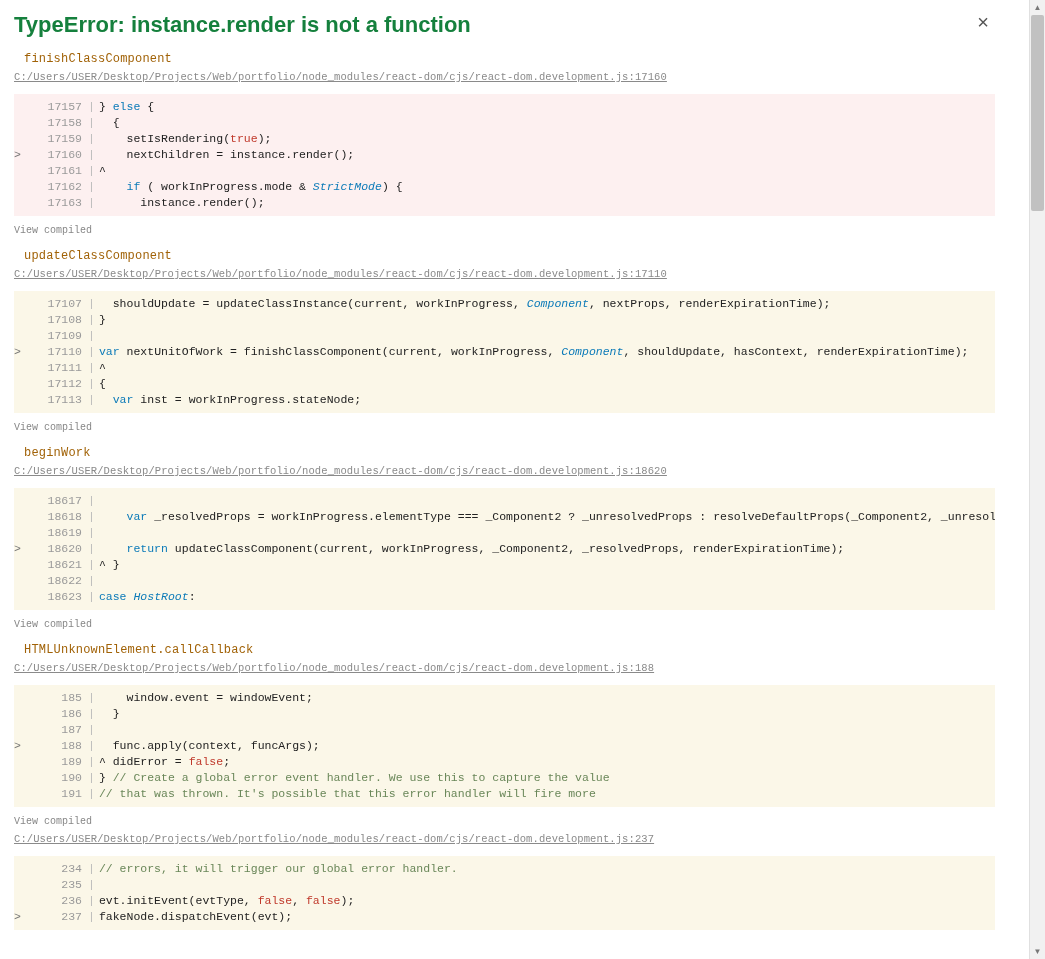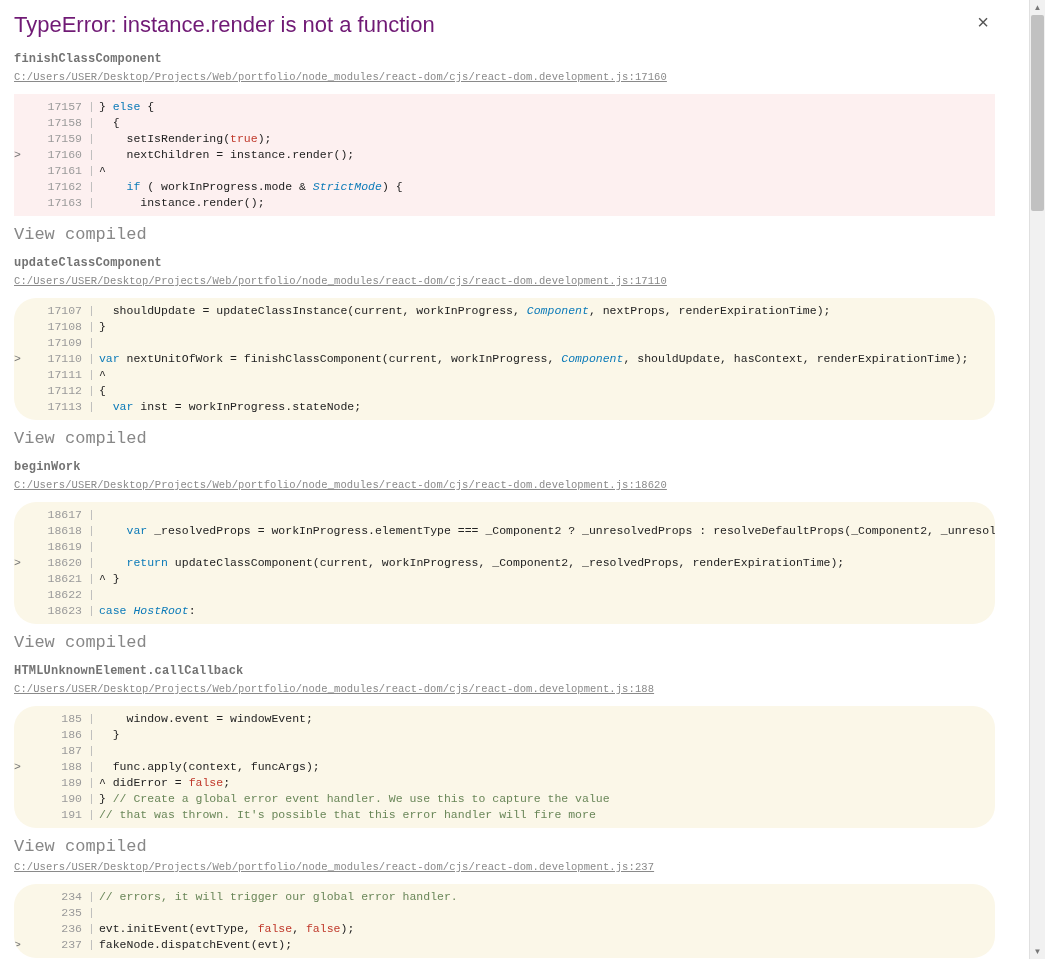--- a/index.html
+++ b/index.html
@@ -19,26 +19,26 @@
     top: 0;
     left: 0;
     width: 1015px;
     height: 959px;
     background: #ffffff;
     overflow: hidden;
     box-sizing: border-box;
     padding: 0 0 0 0;
   }
   .error-title {
-    color: #701a75;
+    color: #15803d;
     font-size: 22px;
     font-family: "Liberation Sans", sans-serif;
     padding: 10px 0 0 14px;
     margin: 0;
-    font-weight: normal;
+    font-weight: bold;
     line-height: 30px;
   }
   .close-btn {
     position: absolute;
     top: 10px;
     right: 20px;
     width: 24px;
     height: 24px;
     color: #555;
     font-size: 20px;
@@ -51,23 +51,23 @@
   }
   .frames {
     padding: 0 0 0 0;
   }
   .frame {
     margin: 0 0 0 0;
   }
   .frame-fn {
     font-family: "Liberation Mono", monospace;
     font-size: 12px;
-    font-weight: bold;
-    color: #737373;
-    padding: 12px 0 0 14px;
+    font-weight: normal;
+    color: #a16207;
+    padding: 12px 0 0 24px;
     letter-spacing: 0.2px;
   }
   .frame-file {
     font-family: "Liberation Mono", monospace;
     font-size: 10.5px;
     color: #8a8a8a;
     padding: 5px 0 0 14px;
     letter-spacing: 0.1px;
     text-decoration: underline;
   }
@@ -75,21 +75,21 @@
     margin: 11px 20px 0 14px;
     border: none;
     font-family: "Liberation Mono", monospace;
     font-size: 11.5px;
     line-height: 16px;
     padding: 5px 0 5px 0;
     white-space: pre;
     overflow: hidden;
   }
   .code-block.pink { background: #fdf0f0; }
-  .code-block.yellow { background: #fbf7e8; border-radius: 22px; }
+  .code-block.yellow { background: #fbf7e8; }
   .code-line {
     display: block;
     white-space: pre;
     padding: 0 6px 0 0;
   }
   .ln {
     display: inline-block;
     width: 56px;
     text-align: right;
     color: #9a9a9a;
@@ -105,21 +105,21 @@
     color: #bbb;
     padding-right: 4px;
   }
   .kw { color: #0b7ab8; }
   .type { color: #0b7ab8; font-style: italic; }
   .str { color: #c0392b; }
   .cmt { color: #6a8759; }
   .plain { color: #222; }
   .view-compiled {
     font-family: "Liberation Mono", monospace;
-    font-size: 17px;
+    font-size: 10px;
     color: #878787;
     padding: 9px 0 0 14px;
     cursor: pointer;
     text-decoration: none;
     display: inline-block;
   }
   
   .scrollbar {
     position: absolute;
     top: 0;

